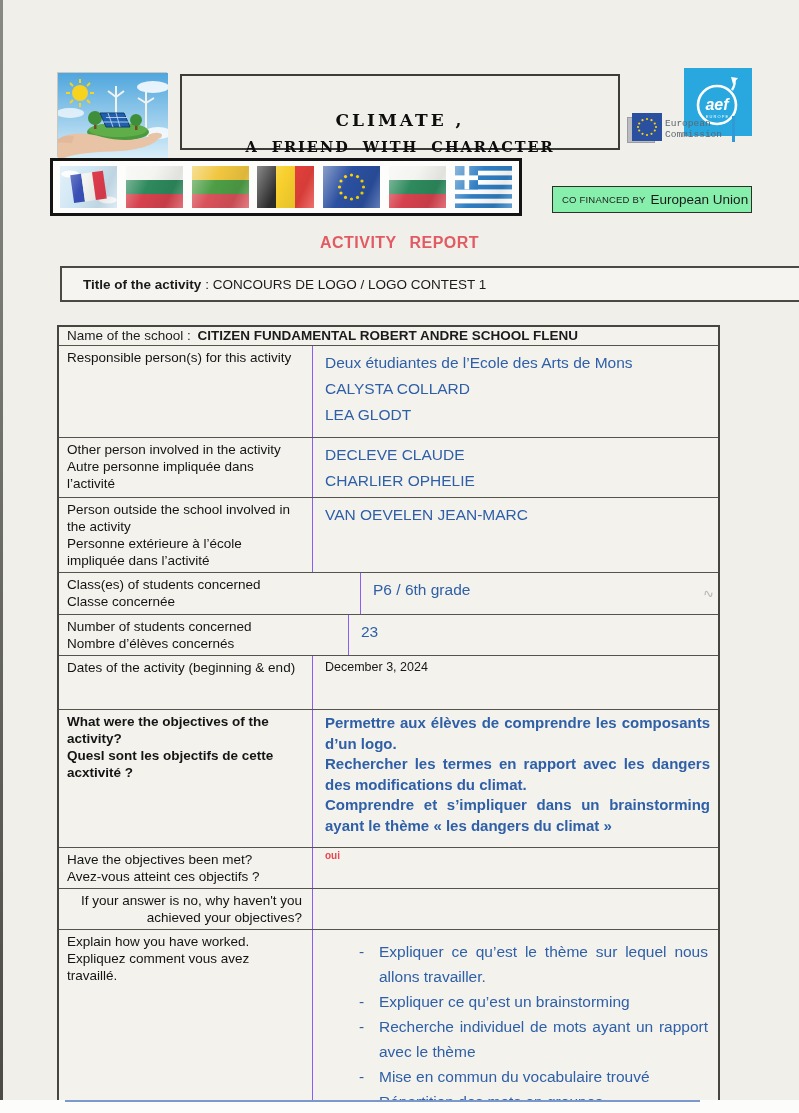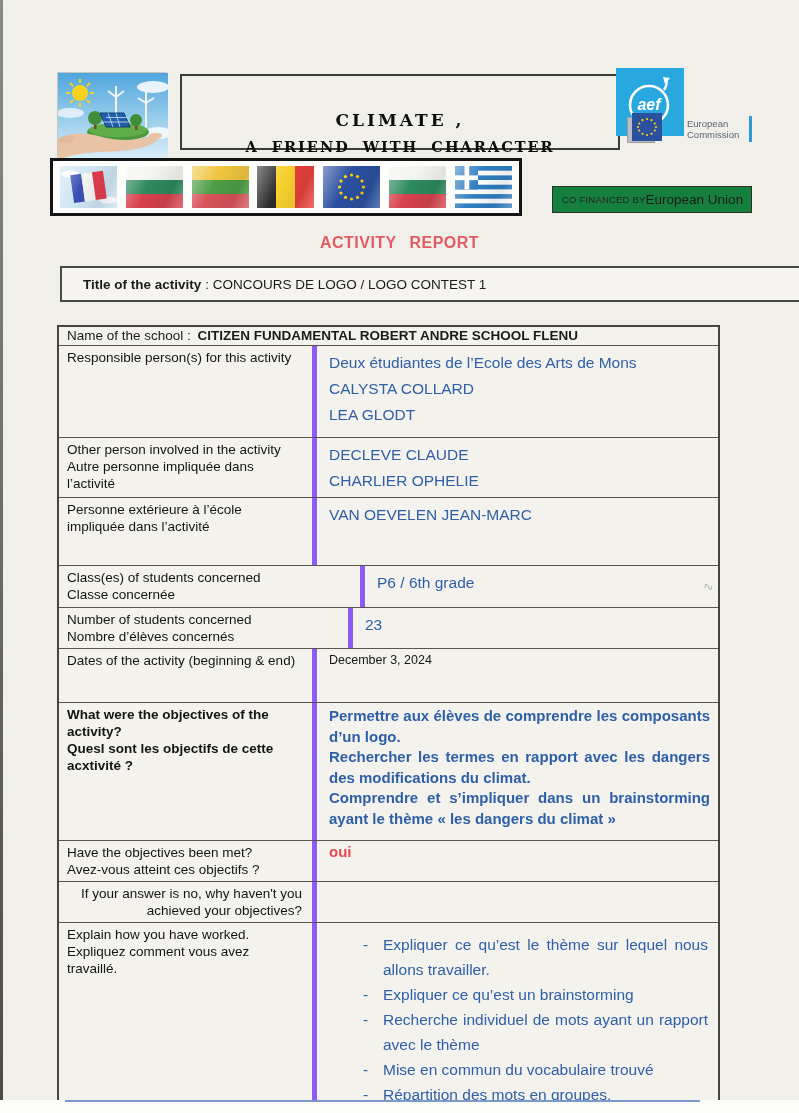--- a/index.html
+++ b/index.html
@@ -17,44 +17,44 @@
 
   
   .hand-img{position:absolute;left:57px;top:72px;width:110px;height:85px;border:1px solid #c9c9c2;}
   .title-box{
     position:absolute;left:180px;top:74px;width:440px;height:76px;
     border:2px solid #3c3c38;display:flex;flex-direction:column;align-items:center;justify-content:center;gap:8px;
   }
   .title-line1{font-family:"DejaVu Serif",serif;font-weight:bold;font-size:17px;letter-spacing:3px;color:#0d0d0d;margin-top:40px;}
   .title-line2{font-family:"DejaVu Serif",serif;font-weight:bold;font-size:14.5px;letter-spacing:2px;word-spacing:6px;color:#0d0d0d;}
 
-  .aef-box{position:absolute;left:616px;top:68px;width:68px;height:68px;}
+  .aef-box{position:absolute;left:684px;top:68px;width:68px;height:68px;}
   .ec-logo{position:absolute;left:627px;top:113px;display:flex;align-items:center;}
   .ec-flag-wrap{position:relative;width:36px;height:32px;}
   .ec-flag-shadow{position:absolute;left:0;top:4px;width:28px;height:26px;background:#b9bcc0;border:1px solid #9a9da1;}
   .ec-flag{position:absolute;left:5px;top:0;width:30px;height:28px;}
-  .ec-text{margin-left:24px;font-size:9.5px;line-height:11px;color:#5b6670;}
+  .ec-text{margin-left:2px;font-size:9.5px;line-height:11px;color:#5b6670;font-family:Liberation Mono, monospace;}
   .ec-bar{width:3px;height:26px;background:#2f9bd6;margin-left:10px;}
 
   .flags-box{
     position:absolute;left:50px;top:158px;width:472px;height:58px;
     border:3px solid #141414;background:#fdfdfb;
     display:flex;align-items:center;justify-content:space-between;padding:0 7px;
   }
   .flag{width:57px;height:42px;position:relative;overflow:hidden;}
   .flag svg{display:block;width:100%;height:100%;}
   .flag::after{content:"";position:absolute;inset:0;background:linear-gradient(115deg,rgba(255,255,255,.45),rgba(255,255,255,0) 40%,rgba(0,0,0,.08) 75%,rgba(255,255,255,.25));pointer-events:none;}
 
   .cofinance-box{
     position:absolute;left:552px;top:186px;width:200px;height:27px;
-    border:1.5px solid #2e2e2a;background:#15803d;
+    border:1.5px solid #2e2e2a;background:#86efac;
     display:flex;align-items:center;padding-left:9px;white-space:nowrap;
   }
   .cofinance-prefix{font-size:9.5px;letter-spacing:.2px;color:#222;}
-  .cofinance-name{font-size:13.5px;color:#1a1a1a;}
+  .cofinance-name{font-size:13.5px;color:#1a1a1a;margin-left:5px;}
 
   .report-heading{
     position:absolute;left:0;top:234px;width:100%;text-align:center;
     font-size:16px;font-weight:bold;color:#e25b63;letter-spacing:.5px;word-spacing:8px;
   }
 
   .activity-title-box{
     position:absolute;left:60px;top:266px;width:788px;height:36px;
     border:2px solid #4a4a45;display:flex;align-items:center;padding-left:21px;
     font-size:13.5px;background:rgba(252,252,249,.4);
@@ -68,26 +68,26 @@
     border:2px solid #46463f;background:rgba(250,250,246,.35);
     font-size:13.5px;
   }
   .t-school{padding:1px 8px 2px;min-height:17px;border-bottom:1px solid #55554e;}
   .t-school .lbl{margin-right:3px;}
   .t-school .val{font-weight:bold;}
   .t-row{display:grid;grid-template-columns:253px 1fr;border-bottom:1px solid #55554e;}
   .t-row:last-child{border-bottom:none;}
   .t-label{padding:3px 10px 3px 8px;line-height:17px;color:#141414;}
   .t-label .fr{display:block;}
-  .t-value{border-left:5px solid #8b5cf6;padding:3px 8px 3px 12px;position:relative;}
+  .t-value{border-left:1px solid #8b5cf6;padding:3px 8px 3px 12px;position:relative;}
 
   .blue{color:#2e5fa7;}
   .blue-lines{font-size:15.5px;line-height:26px;padding-top:4px;}
   .blue-par p{font-size:15px;line-height:20.5px;text-align:justify;}
-  .oui{color:#e8474f;font-weight:bold;font-size:15px;padding-top:2px;}
+  .oui{color:#e8474f;font-weight:bold;font-size:10px;padding-top:2px;}
   .date-val{font-size:12.5px;padding-top:4px;color:#161616;}
 
   .bullet-list{list-style:none;padding:6px 2px 4px 30px;}
   .bullet-list li{
     position:relative;padding-left:24px;font-size:15.5px;line-height:25px;
     text-align:justify;color:#2e5fa7;
   }
   .bullet-list li::before{content:"-";position:absolute;left:4px;}
 
   .pen-mark{position:absolute;right:4px;top:8px;color:#a7aaa4;font-size:13px;transform:rotate(-12deg);opacity:.8;}
@@ -318,20 +318,21 @@
       <span class="fr">Autre personne impliquée dans l’activité</span>
     </div>
     <div class="t-value blue blue-lines">
       <div>DECLEVE CLAUDE</div>
       <div>CHARLIER OPHELIE</div>
     </div>
   </div>
 
   <div class="t-row r-outside">
     <div class="t-label">
+      <span>Person outside the school involved in the activity</span>
       <span class="fr">Personne extérieure à l’école impliquée dans l’activité</span>
     </div>
     <div class="t-value blue blue-lines">
       <div>VAN OEVELEN JEAN-MARC</div>
     </div>
   </div>
 
   <div class="t-row r-class">
     <div class="t-label">
       <span>Class(es) of students concerned</span>

